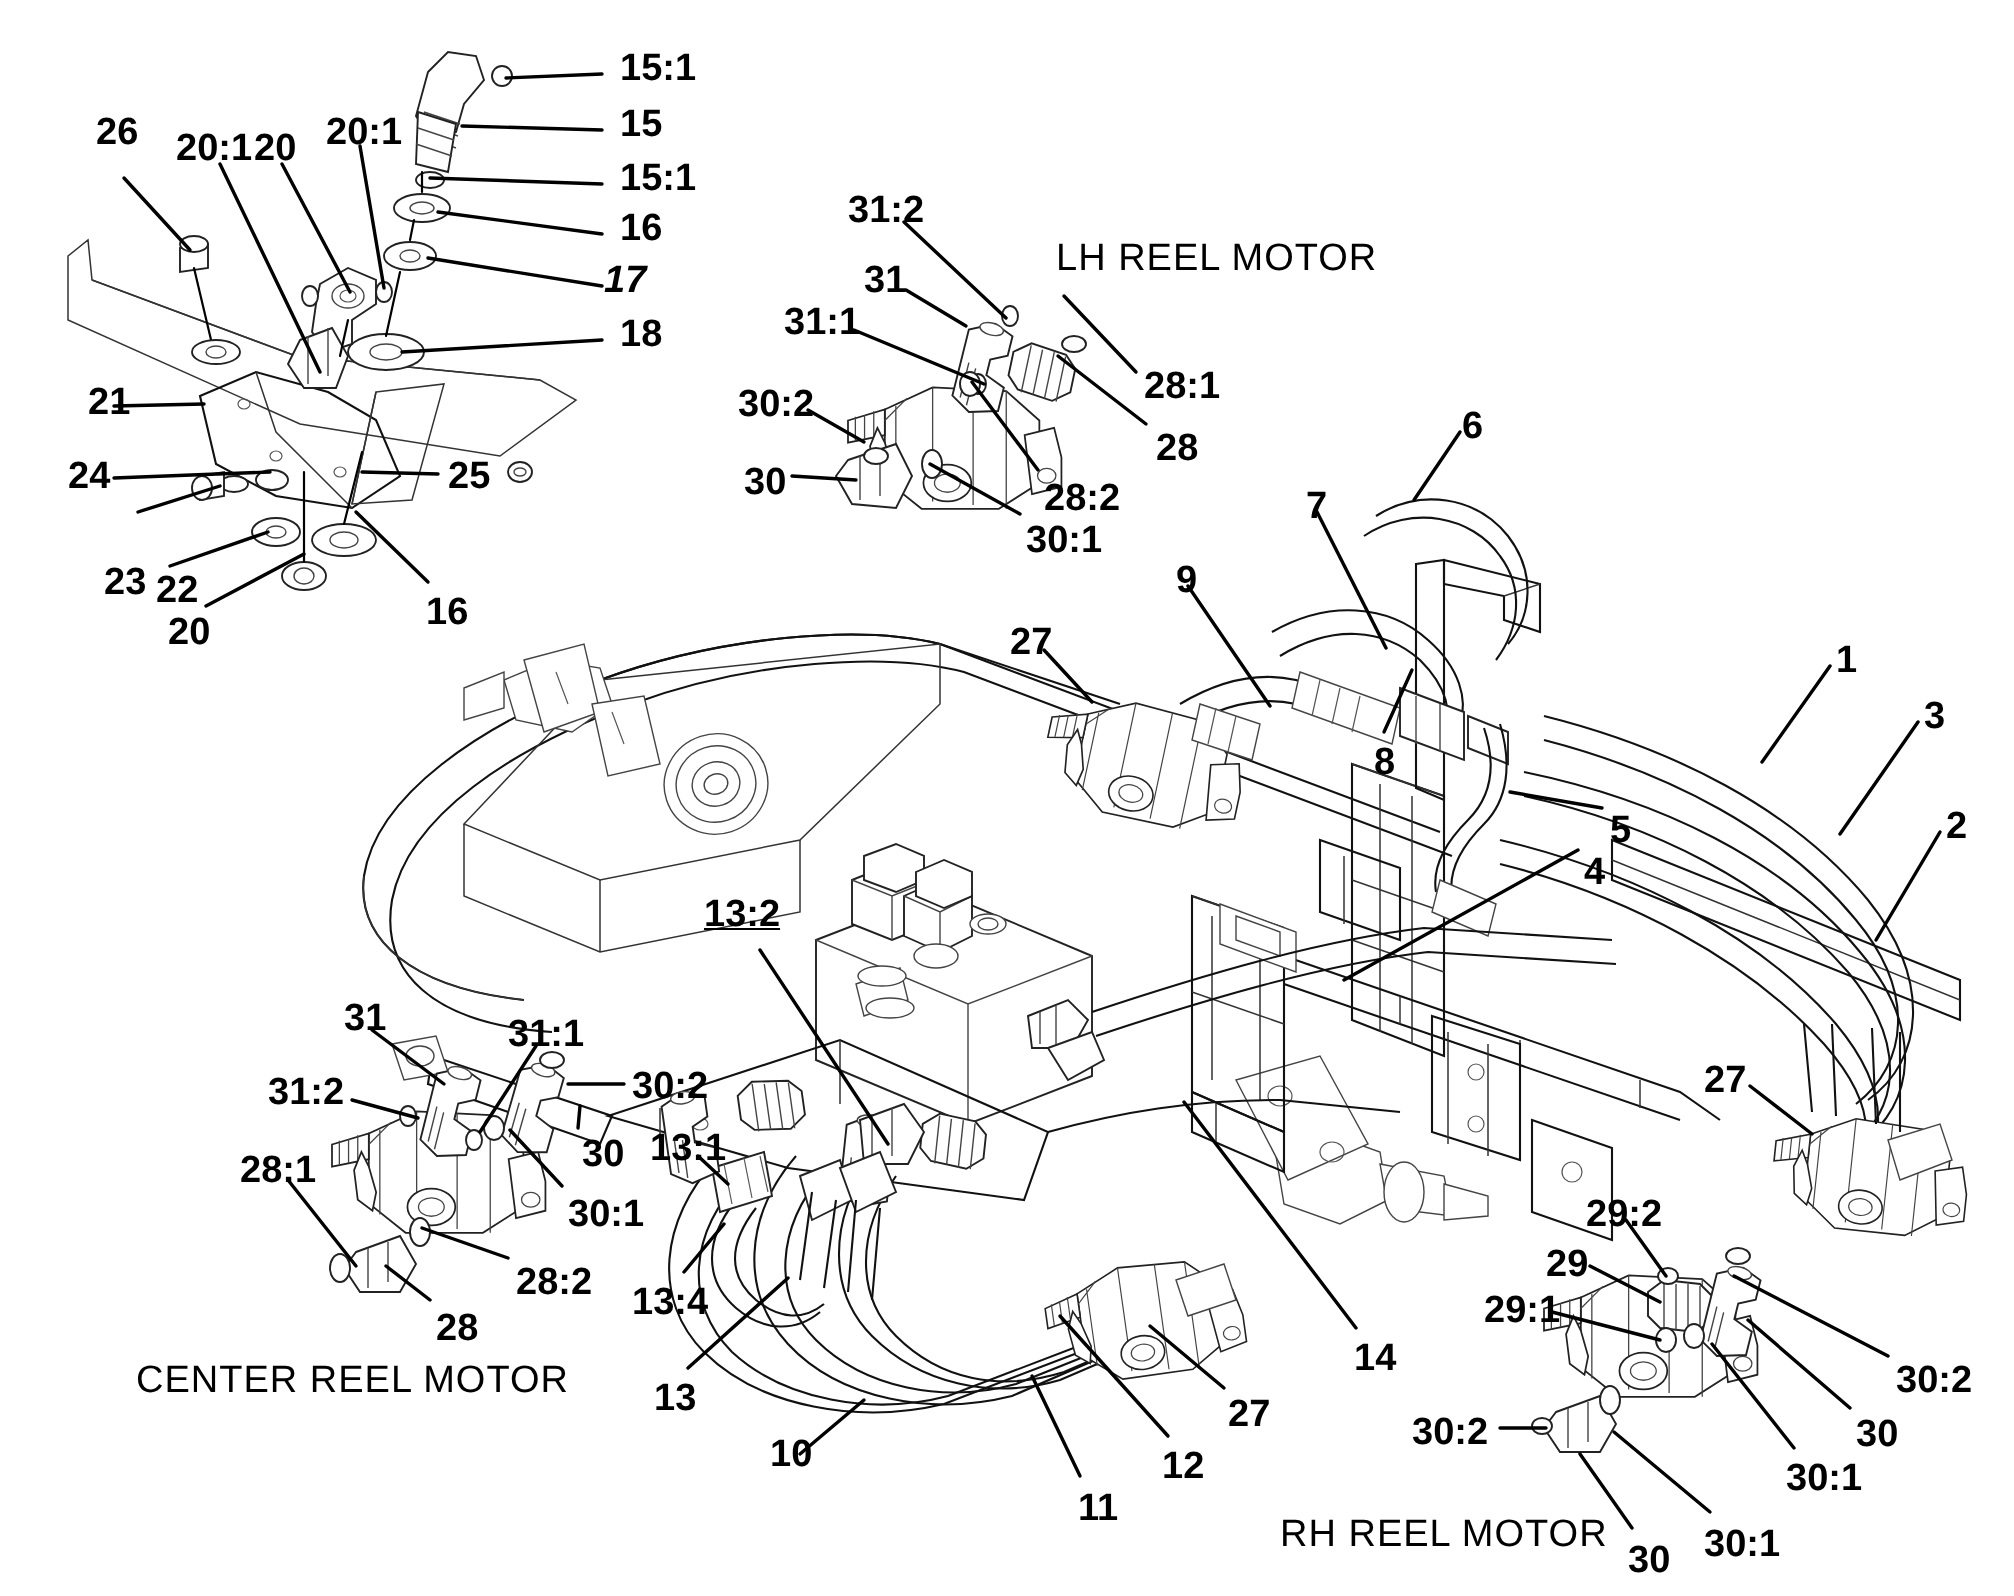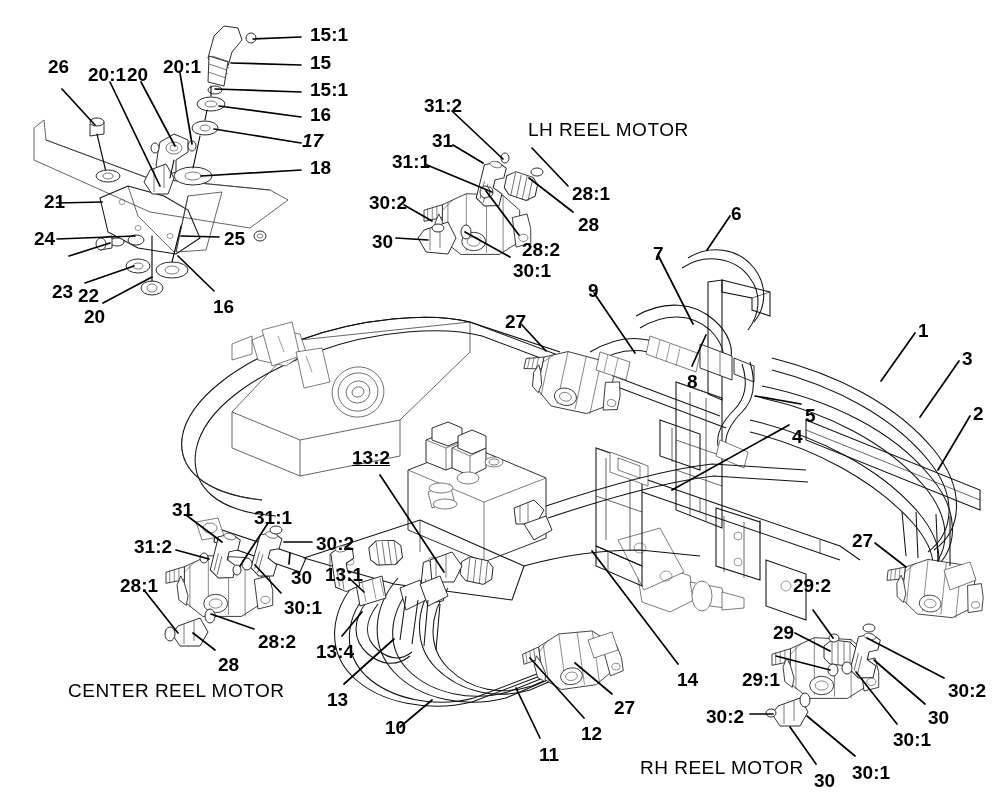--- a/index.html
+++ b/index.html
@@ -455,23 +455,23 @@
       <div class="lbl" style="left: 653px; top: 244px;">7</div>
       <div class="lbl" style="left: 731px; top: 204px;">6</div>
       <div class="lbl" style="left: 687px; top: 372px;">8</div>
       <div class="lbl" style="left: 805px; top: 406px;">5</div>
       <div class="lbl" style="left: 918px; top: 321px;">1</div>
       <div class="lbl" style="left: 962px; top: 349px;">3</div>
       <div class="lbl" style="left: 973px; top: 404px;">2</div>
       <div class="lbl" style="left: 852px; top: 531px;">27</div>
       <div class="lbl" style="left: 792px; top: 427px;">4</div>
       <div class="lbl" style="left: 677px; top: 670px;">14</div>
-      <div class="lbl" style="left: 793px; top: 576px;">29:2</div>
+      <div class="lbl" style="left: 793px; top: 598px;">29:2</div>
       <div class="lbl" style="left: 773px; top: 623px;">29</div>
-      <div class="lbl" style="left: 742px; top: 646px; margin-top: 24px;">29:1</div>
+      <div class="lbl" style="left: 742px; top: 646px;">29:1</div>
       <div class="lbl" style="left: 948px; top: 681px;">30:2</div>
       <div class="lbl" style="left: 928px; top: 708px;">30</div>
       <div class="lbl" style="left: 893px; top: 730px;">30:1</div>
       <div class="lbl" style="left: 706px; top: 707px;">30:2</div>
       <div class="lbl" style="left: 814px; top: 771px;">30</div>
       <div class="lbl" style="left: 852px; top: 763px;">30:1</div>
       <div class="lbl" style="left: 172px; top: 500px;">31</div>
       <div class="lbl" style="left: 254px; top: 508px;">31:1</div>
       <div class="lbl" style="left: 134px; top: 537px;">31:2</div>
       <div class="lbl" style="left: 316px; top: 534px;">30:2</div>

